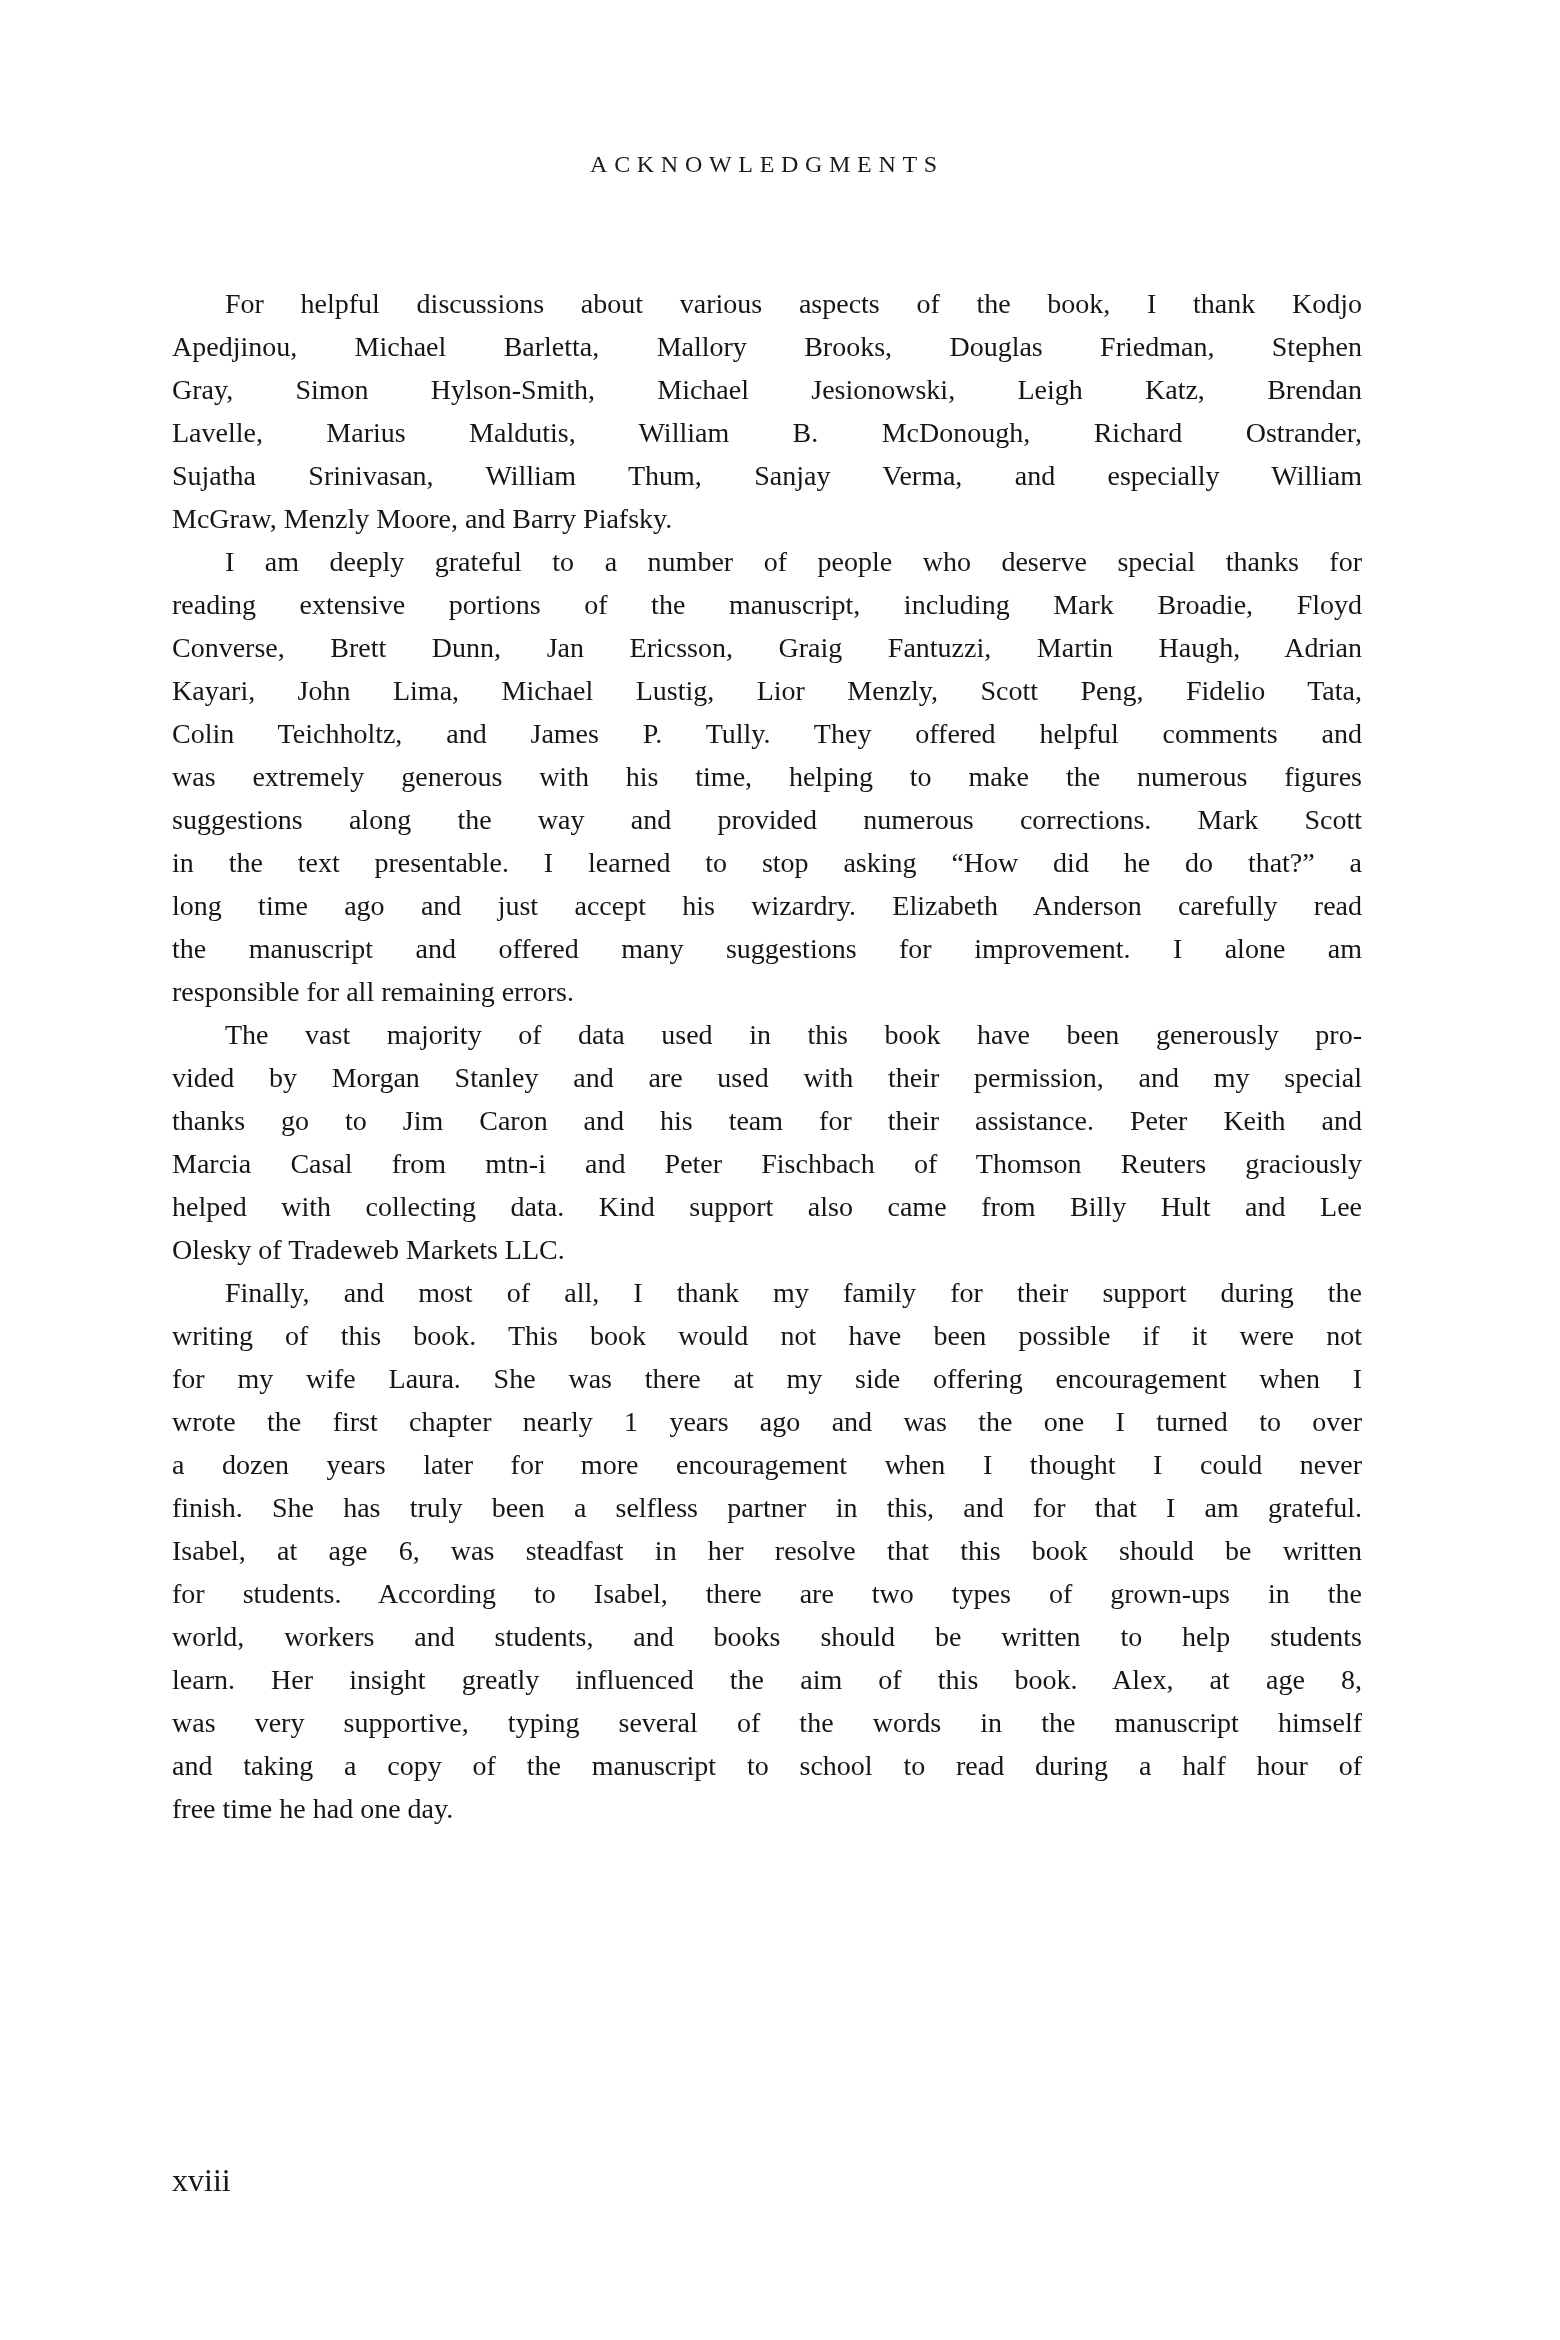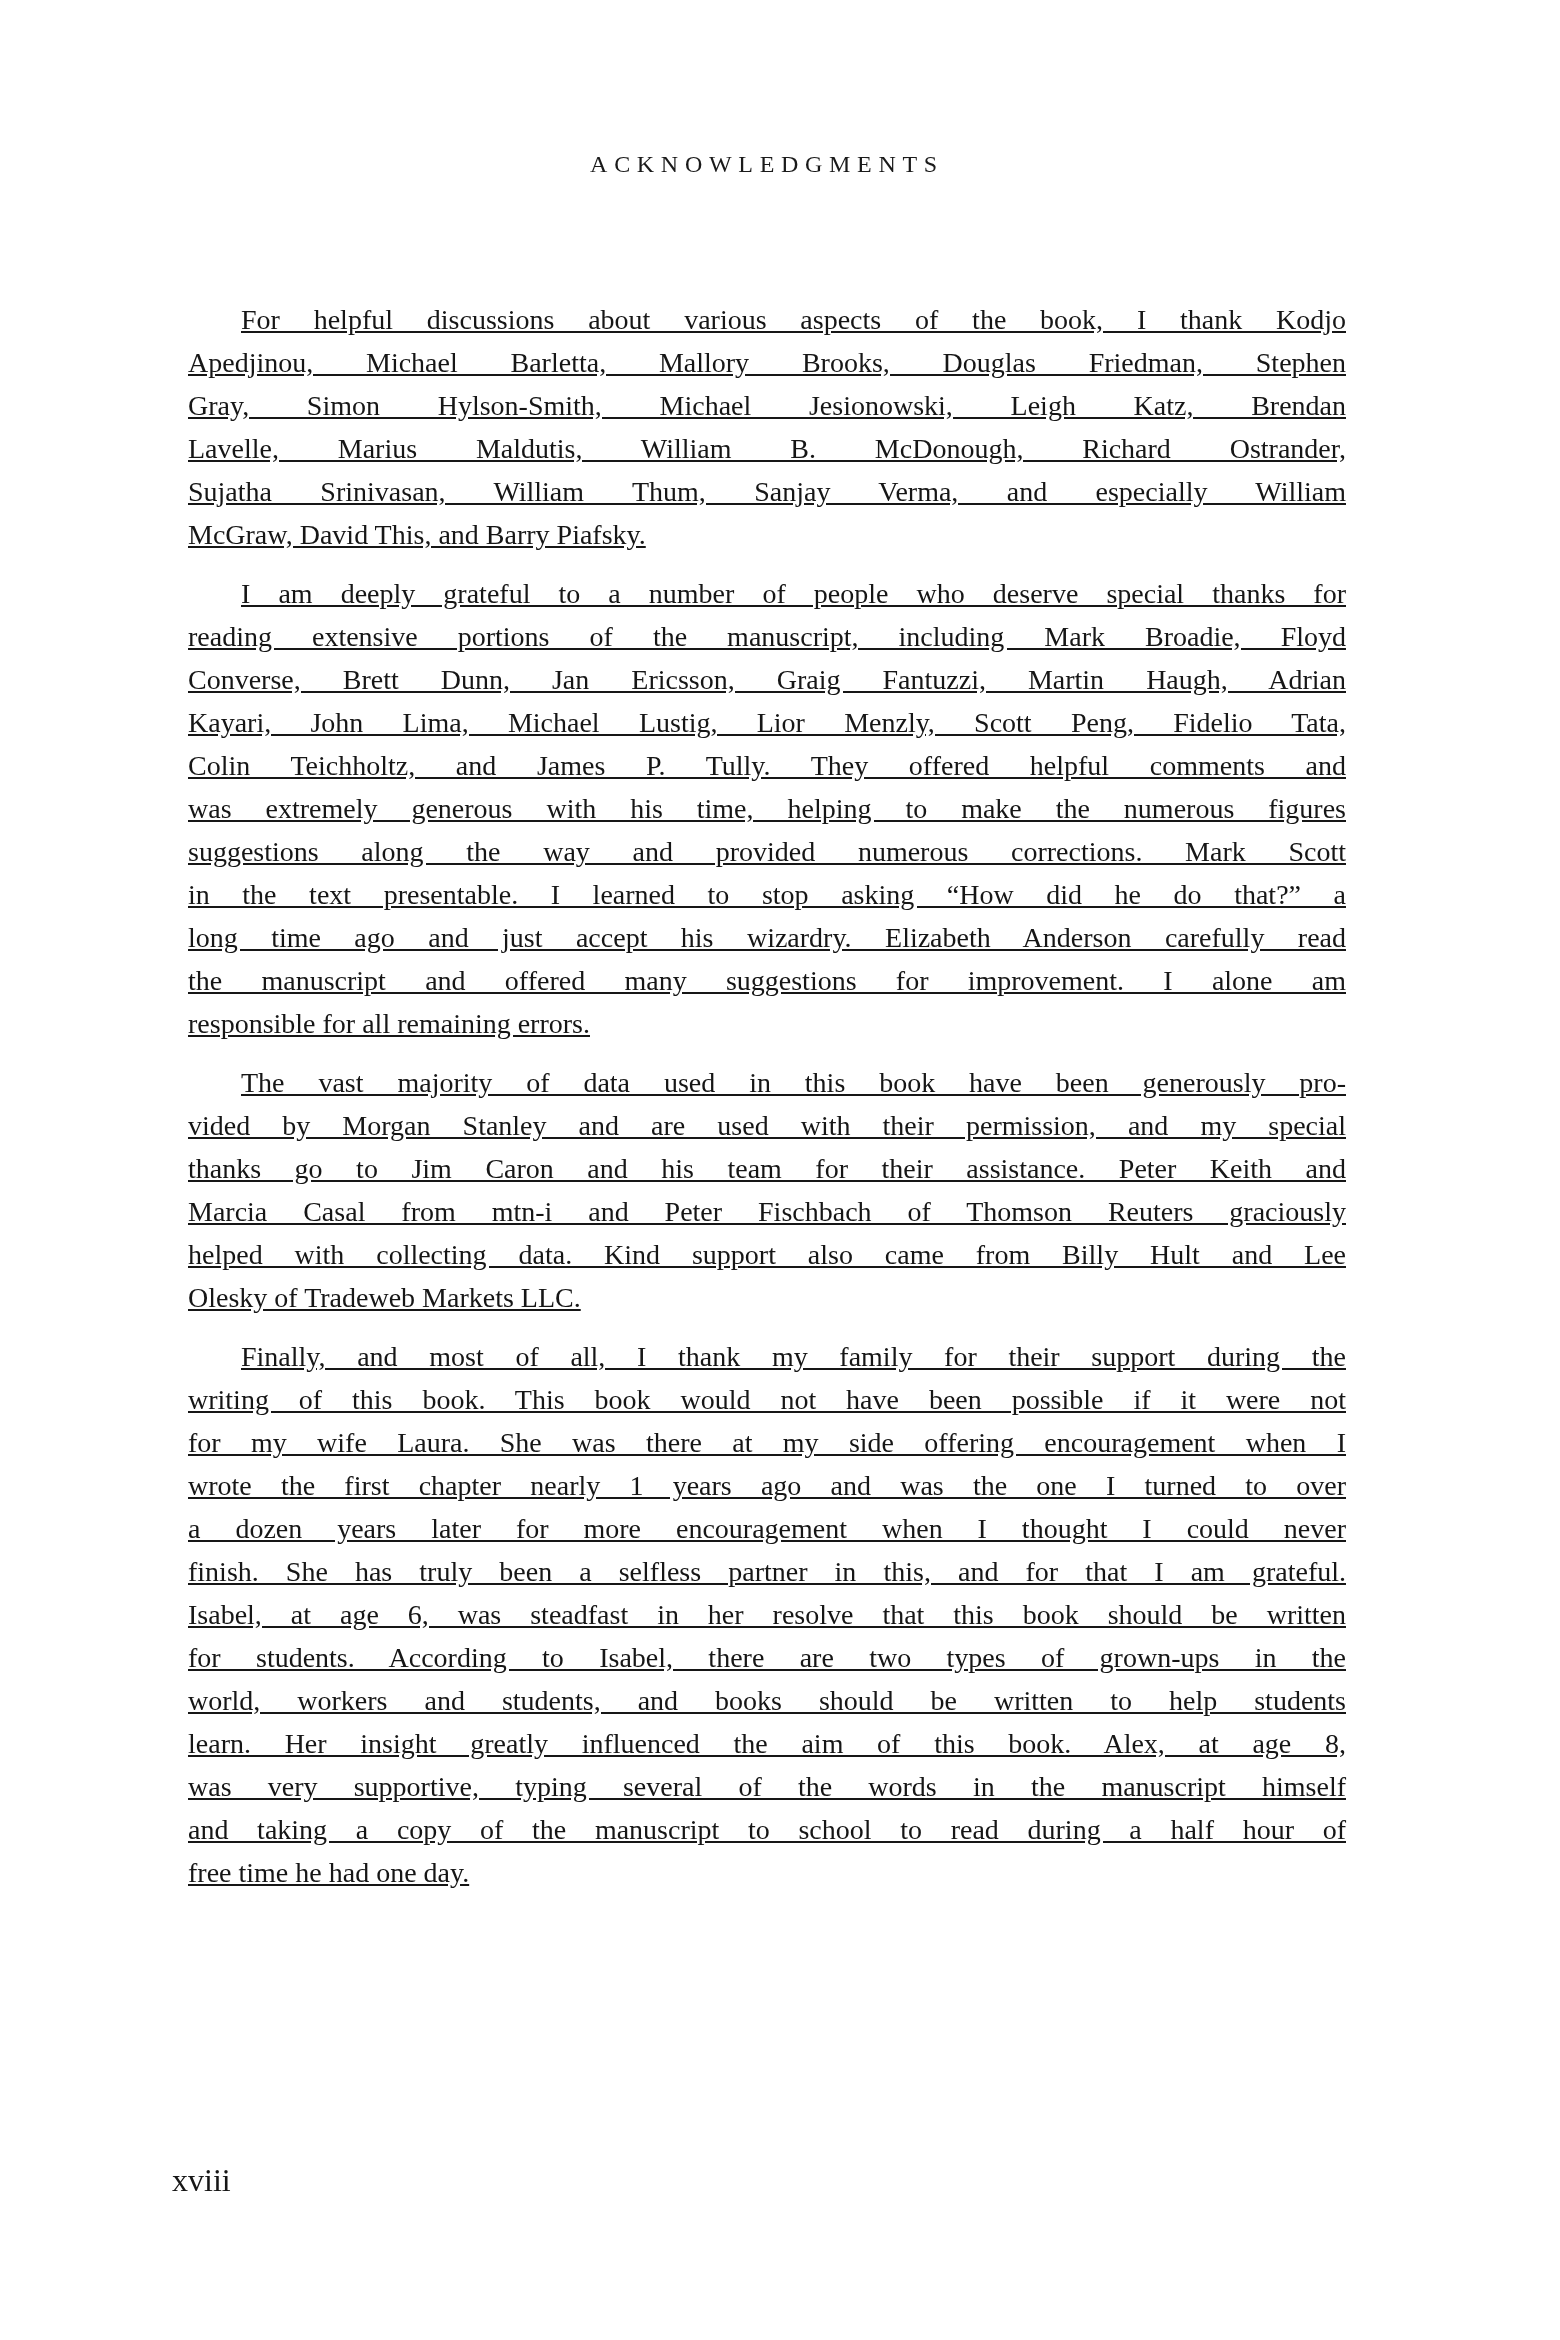--- a/index.html
+++ b/index.html
@@ -28,21 +28,21 @@
   }
   .body-text {
     position: absolute;
     left: 172px;
     top: 282px;
     width: 1190px;
     font-size: 28px;
     line-height: 43px;
     color: #161616;
   }
-  .para { margin: 16px; padding: 0; text-decoration: underline; }
+  .para { margin: 0; padding: 0; }
   .line {
     text-align: justify;
     text-align-last: justify;
     white-space: normal;
   }
   .line.last { text-align-last: left; }
   .line.first { text-indent: 53px; }
   .folio {
     position: absolute;
     left: 172px;
@@ -59,21 +59,21 @@
 <div class="page">
   <div class="header">ACKNOWLEDGMENTS</div>
 
   <div class="body-text">
       <div class="para">
         <div class="line first">For helpful discussions about various aspects of the book, I thank Kodjo</div>
         <div class="line">Apedjinou, Michael Barletta, Mallory Brooks, Douglas Friedman, Stephen</div>
         <div class="line">Gray, Simon Hylson-Smith, Michael Jesionowski, Leigh Katz, Brendan</div>
         <div class="line">Lavelle, Marius Maldutis, William B. McDonough, Richard Ostrander,</div>
         <div class="line">Sujatha Srinivasan, William Thum, Sanjay Verma, and especially William</div>
-        <div class="line last">McGraw, David This, and Barry Piafsky.</div>
+        <div class="line last">McGraw, Menzly Moore, and Barry Piafsky.</div>
       </div>
       <div class="para">
         <div class="line first">I am deeply grateful to a number of people who deserve special thanks for</div>
         <div class="line">reading extensive portions of the manuscript, including Mark Broadie, Floyd</div>
         <div class="line">Converse, Brett Dunn, Jan Ericsson, Graig Fantuzzi, Martin Haugh, Adrian</div>
         <div class="line">Kayari, John Lima, Michael Lustig, Lior Menzly, Scott Peng, Fidelio Tata,</div>
         <div class="line">Colin Teichholtz, and James P. Tully. They offered helpful comments and</div>
         <div class="line">was extremely generous with his time, helping to make the numerous figures</div>
         <div class="line">suggestions along the way and provided numerous corrections. Mark Scott</div>
         <div class="line">in the text presentable. I learned to stop asking “How did he do that?” a</div>

